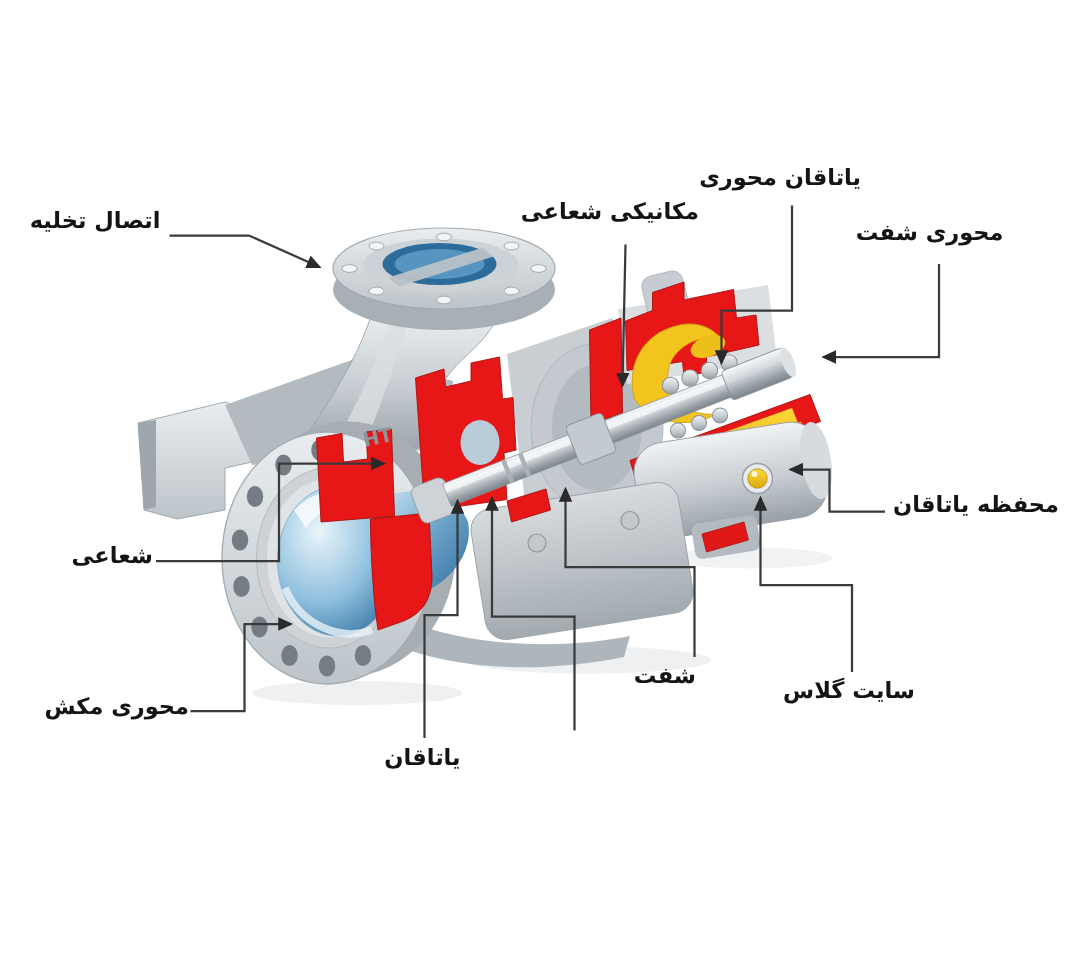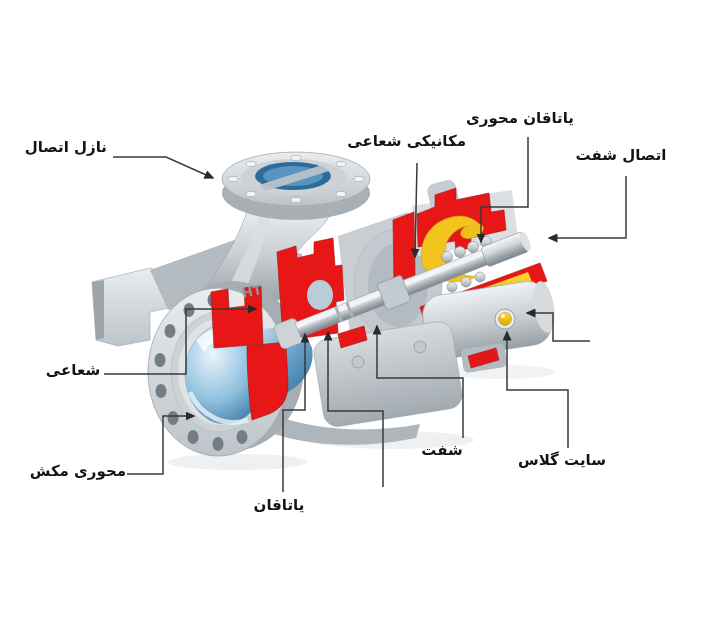--- a/index.html
+++ b/index.html
@@ -1,20 +1,20 @@
 <!DOCTYPE html>
 <html lang="fa"><head>
 <meta charset="utf-8">
 <style>
   html,body{margin:0;padding:0;background:#ffffff;}
   .stage{position:relative;width:710px;height:640px;background:#ffffff;overflow:hidden;
          font-family:"DejaVu Sans",sans-serif;}
   .stage svg{position:absolute;left:0;top:0;}
   .lbl{position:absolute;font-weight:bold;font-size:15px;color:#141414;direction:rtl;
-       text-align:center;white-space:nowrap;line-height:1.15;}
+       white-space:nowrap;line-height:1.15;}
 </style>
 </head>
 <body>
 
 <div class="stage">
 
 <svg width="710" height="640" viewBox="0 0 710 640">
   <defs>
     <marker id="ah" markerWidth="10" markerHeight="9" refX="8.5" refY="4.5" orient="auto" markerUnits="userSpaceOnUse">
       <path d="M0,0 L10,4.5 L0,9 Z" fill="#2a2a2a"></path>
@@ -199,22 +199,23 @@
     <polyline points="590,341 553,341 553,313 527,313" marker-end="url(#ah)"></polyline>
     <polyline points="568,448 568,390 507,390 507,332" marker-end="url(#ah)"></polyline>
     <polyline points="463,438 463,378 377,378 377,326" marker-end="url(#ah)"></polyline>
     <polyline points="383,487 383,411 328,411 328,332" marker-end="url(#ah)"></polyline>
     <polyline points="283,492 283,410 305,410 305,334" marker-end="url(#ah)"></polyline>
     <polyline points="104,374 186,374 186,309 256,309" marker-end="url(#ah)"></polyline>
     <polyline points="127,474 163,474 163,416 194,416" marker-end="url(#ah)"></polyline>
   </g>
 </svg>
 
-  <div class="lbl" style="left:25px;top:139px;width:82px">نازل اتصال</div>
+  <div class="lbl" style="left:25px;top:139px;width:82px">اتصال تخلیه</div>
   <div class="lbl" style="left:366px;top:133px;width:100px">مکانیکی شعاعی</div>
   <div class="lbl" style="left:478px;top:110px;width:96px">یاتاقان محوری</div>
-  <div class="lbl" style="left:573px;top:147px;width:96px">اتصال شفت</div>
+  <div class="lbl" style="left:573px;top:147px;width:96px">محوری شفت</div>
+  <div class="lbl" style="left:592px;top:328px;width:114px">محفظه یاتاقان</div>
   <div class="lbl" style="left:514px;top:452px;width:96px">سایت گلاس</div>
   <div class="lbl" style="left:420px;top:442px;width:44px">شفت</div>
   <div class="lbl" style="left:251px;top:497px;width:56px">یاتاقان</div>
   <div class="lbl" style="left:44px;top:362px;width:58px">شعاعی</div>
   <div class="lbl" style="left:46px;top:463px;width:80px">محوری مکش</div>
 </div>
 
 </body></html>

